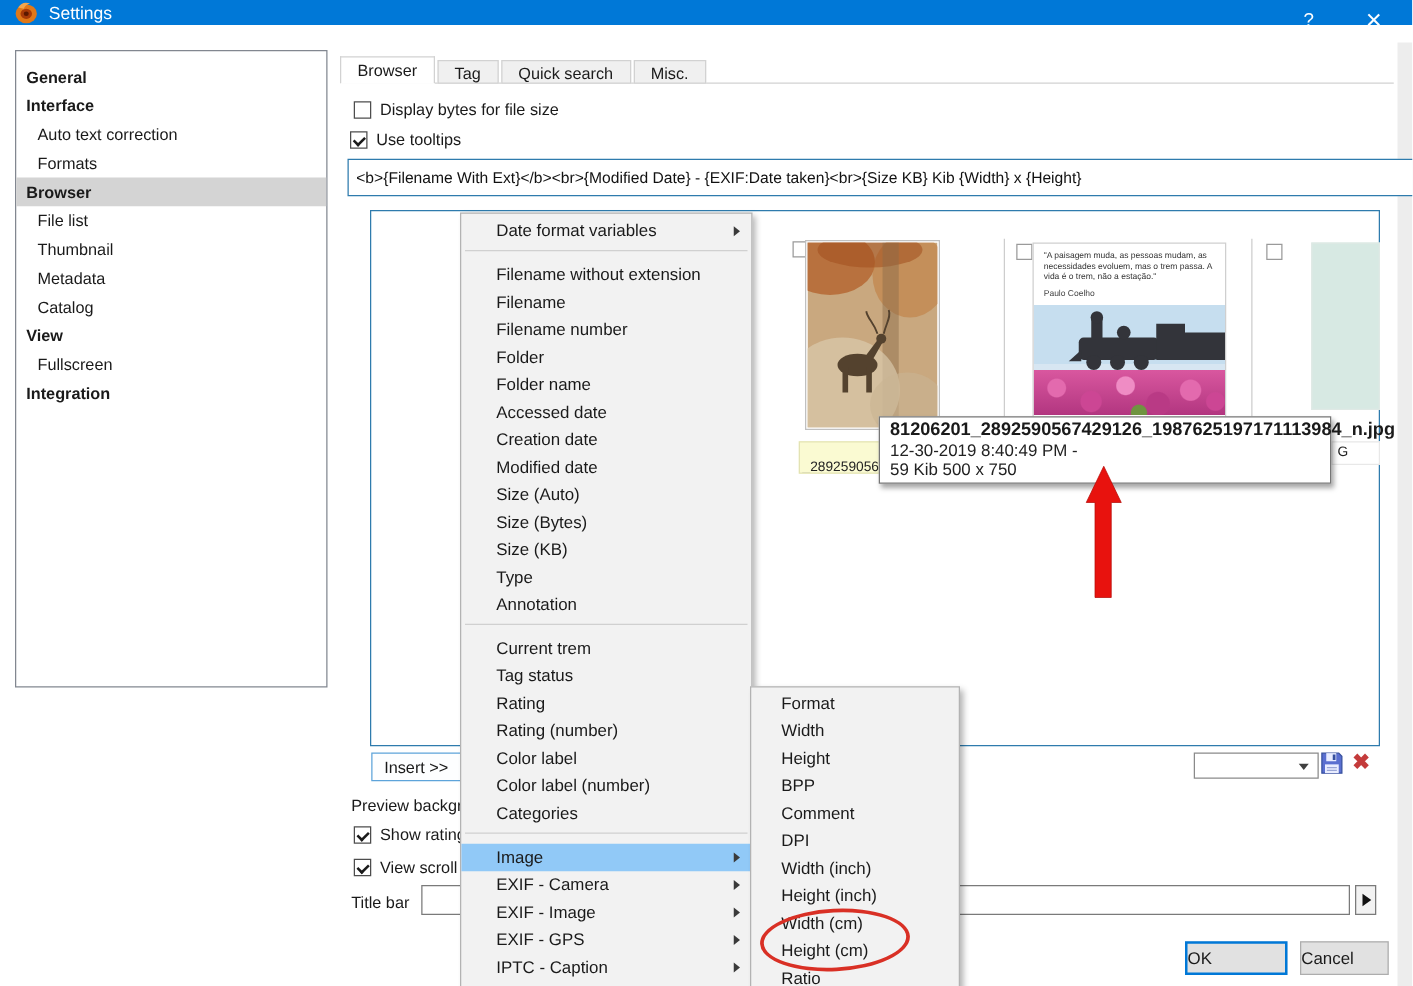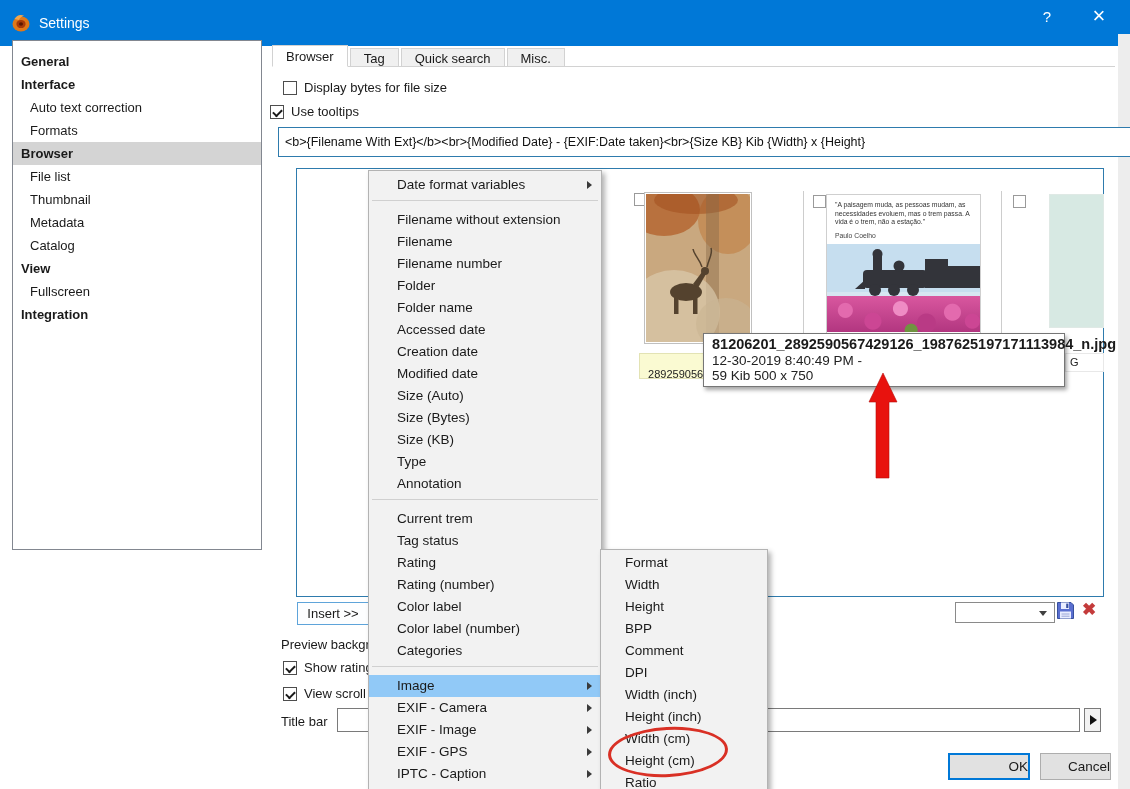--- a/index.html
+++ b/index.html
@@ -1,21 +1,21 @@
 <!DOCTYPE html>
 <html><head>
 <meta charset="utf-8">
 <style>
   html,body{margin:0;padding:0;background:#ffffff;}
   *{box-sizing:border-box;}
   body{font-family:"Liberation Sans", sans-serif;color:#1a1a1a;}
   .win{position:relative;width:1130px;height:789px;background:#fff;overflow:hidden;}
 
   
-  .titlebar{position:absolute;left:0;top:0;width:1130px;height:46px;background:#0078d7;display:flex;align-items:center;}
+  .titlebar{position:absolute;left:0;top:0;width:1130px;height:20px;background:#0078d7;display:flex;align-items:center;}
   .app-icon{margin-left:11px;width:20px;height:20px;display:inline-block;}
   .tb-title{color:#fff;font-size:14px;margin-left:8px;}
   .tb-btn{position:absolute;top:0;height:34px;color:#fff;text-align:center;cursor:default;}
   .tb-help{right:60px;width:46px;font-size:15px;line-height:34px;}
   .tb-close{right:8px;width:46px;font-size:22px;line-height:31px;}
 
   
   .edge-strip{position:absolute;left:1118px;top:34px;width:12px;height:755px;background:#ededed;}
 
   
@@ -72,21 +72,21 @@
   .combo{position:absolute;left:955px;top:602px;width:100px;height:21px;border:1px solid #8a8a8a;background:#fff;}
   .combo .arr{position:absolute;right:7px;top:8px;width:0;height:0;border-left:4px solid transparent;border-right:4px solid transparent;border-top:5px solid #404040;}
   .save-icon{position:absolute;left:1056px;top:601px;width:20px;height:20px;}
   .del-icon{position:absolute;left:1078px;top:599px;width:22px;height:22px;color:#c43b3b;font-size:17px;font-weight:700;line-height:22px;text-align:center;}
   .plain-label{position:absolute;font-size:13px;}
   .tb-input{position:absolute;left:337px;top:708px;width:743px;height:24px;border:1px solid #7a7a7a;background:#fff;font-size:13px;padding:0 5px;}
   .tb-arrow-btn{position:absolute;left:1084px;top:708px;width:17px;height:24px;border:1px solid #7a7a7a;background:#f2f2f2;}
   .tb-arrow-btn::after{content:"";position:absolute;left:5px;top:6px;width:0;height:0;border-top:5px solid transparent;border-bottom:5px solid transparent;border-left:7px solid #111;}
 
   
-  .btn{position:absolute;height:27px;background:#e1e1e1;font-size:13.5px;text-align:right;line-height:24px;}
+  .btn{position:absolute;height:27px;background:#e1e1e1;font-size:13.5px;text-align:left;line-height:24px;}
   .btn-ok{left:948px;top:753px;width:82px;border:2px solid #0078d7;}
   .btn-cancel{left:1040px;top:753px;width:71px;border:1px solid #adadad;line-height:26px;}
 
   
   .menu{position:absolute;background:#f2f2f2;border:1px solid #b3b3b3;box-shadow:3px 3px 5px rgba(0,0,0,.3);z-index:40;overflow:hidden;padding-top:3px;}
   .menu1{left:368px;top:170px;width:234px;height:625px;}
   .menu2{left:600px;top:549px;width:168px;height:246px;padding-top:2px;}
   .mi{position:relative;height:22px;line-height:22px;padding-left:28px;font-size:13.5px;color:#1a1a1a;white-space:nowrap;}
   .menu2 .mi{padding-left:24px;}
   .mi.highlighted{background:#91c9f7;}
@@ -156,21 +156,21 @@
       <div class="tab">Quick search</div>
 
       <div class="tab">Misc.</div>
     </div>
   <div class="tabline"></div>
 
   <div class="cb-row" style="left:283px;top:80px;">
     <span class="cb"></span>
     <span>Display bytes for file size</span>
   </div>
-  <div class="cb-row" style="left:270px;top:104px;justify-content:center;">
+  <div class="cb-row" style="left:280px;top:104px;justify-content:center;">
     <span class="cb checked"></span>
     <span>Use tooltips</span>
   </div>
 
   <input class="tmpl-input" value="&lt;b&gt;{Filename With Ext}&lt;/b&gt;&lt;br&gt;{Modified Date} - {EXIF:Date taken}&lt;br&gt;{Size KB} Kib {Width} x {Height}" style="">
 
   <div class="preview-box">
     <span class="thumb-cb" style="left:337px;top:24px;"></span>
     <div class="deer-thumb">
       <svg viewBox="0 0 104 148">

